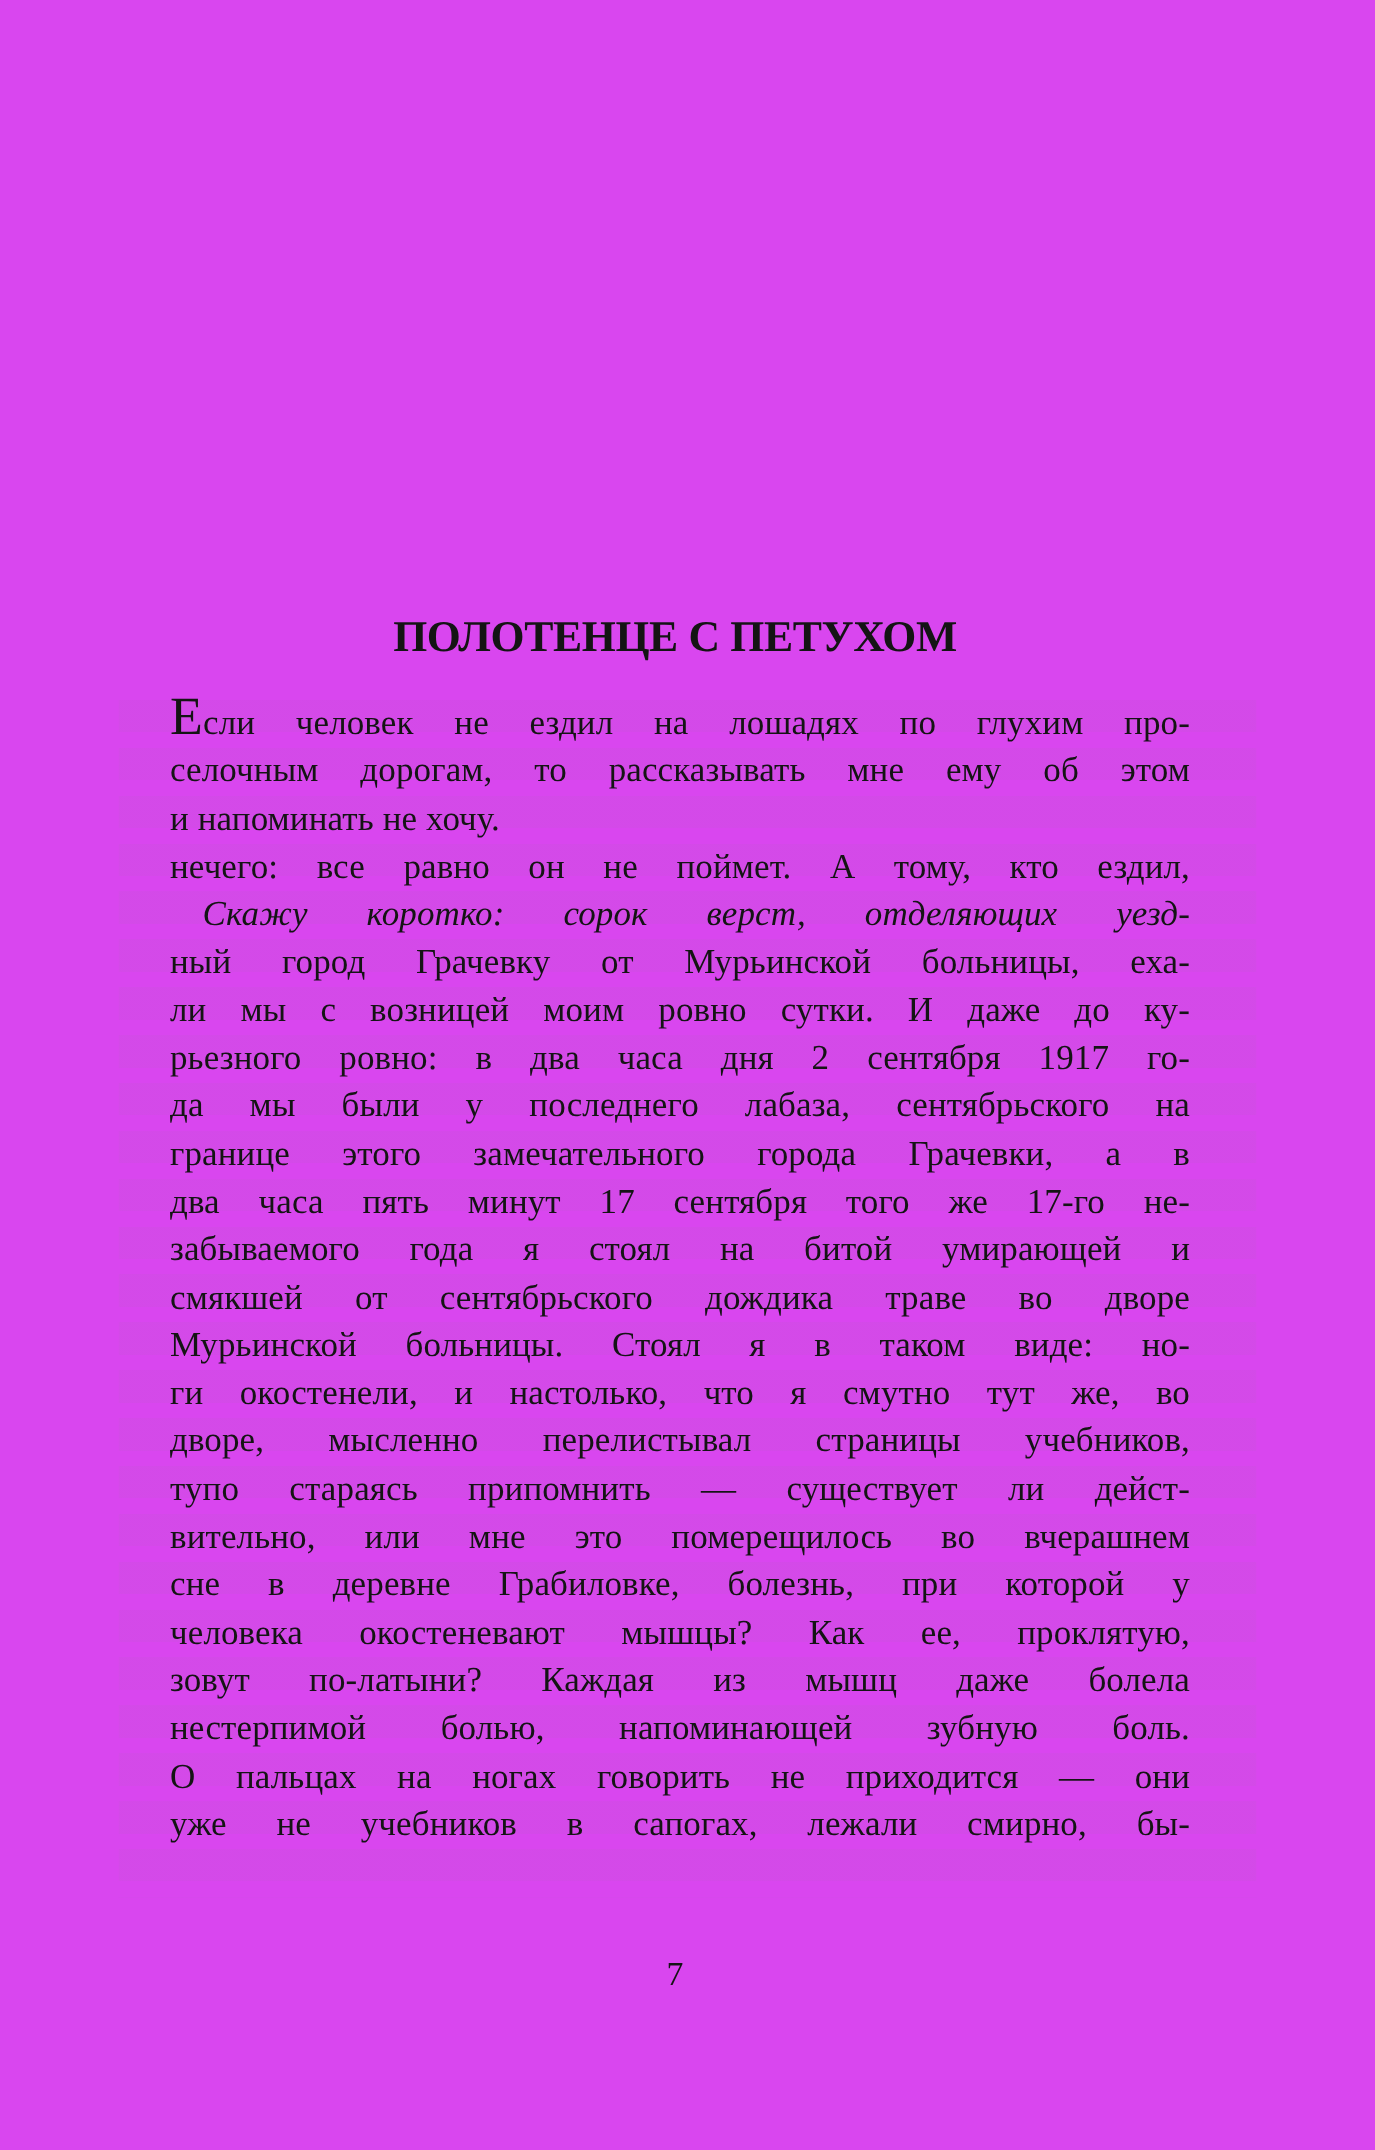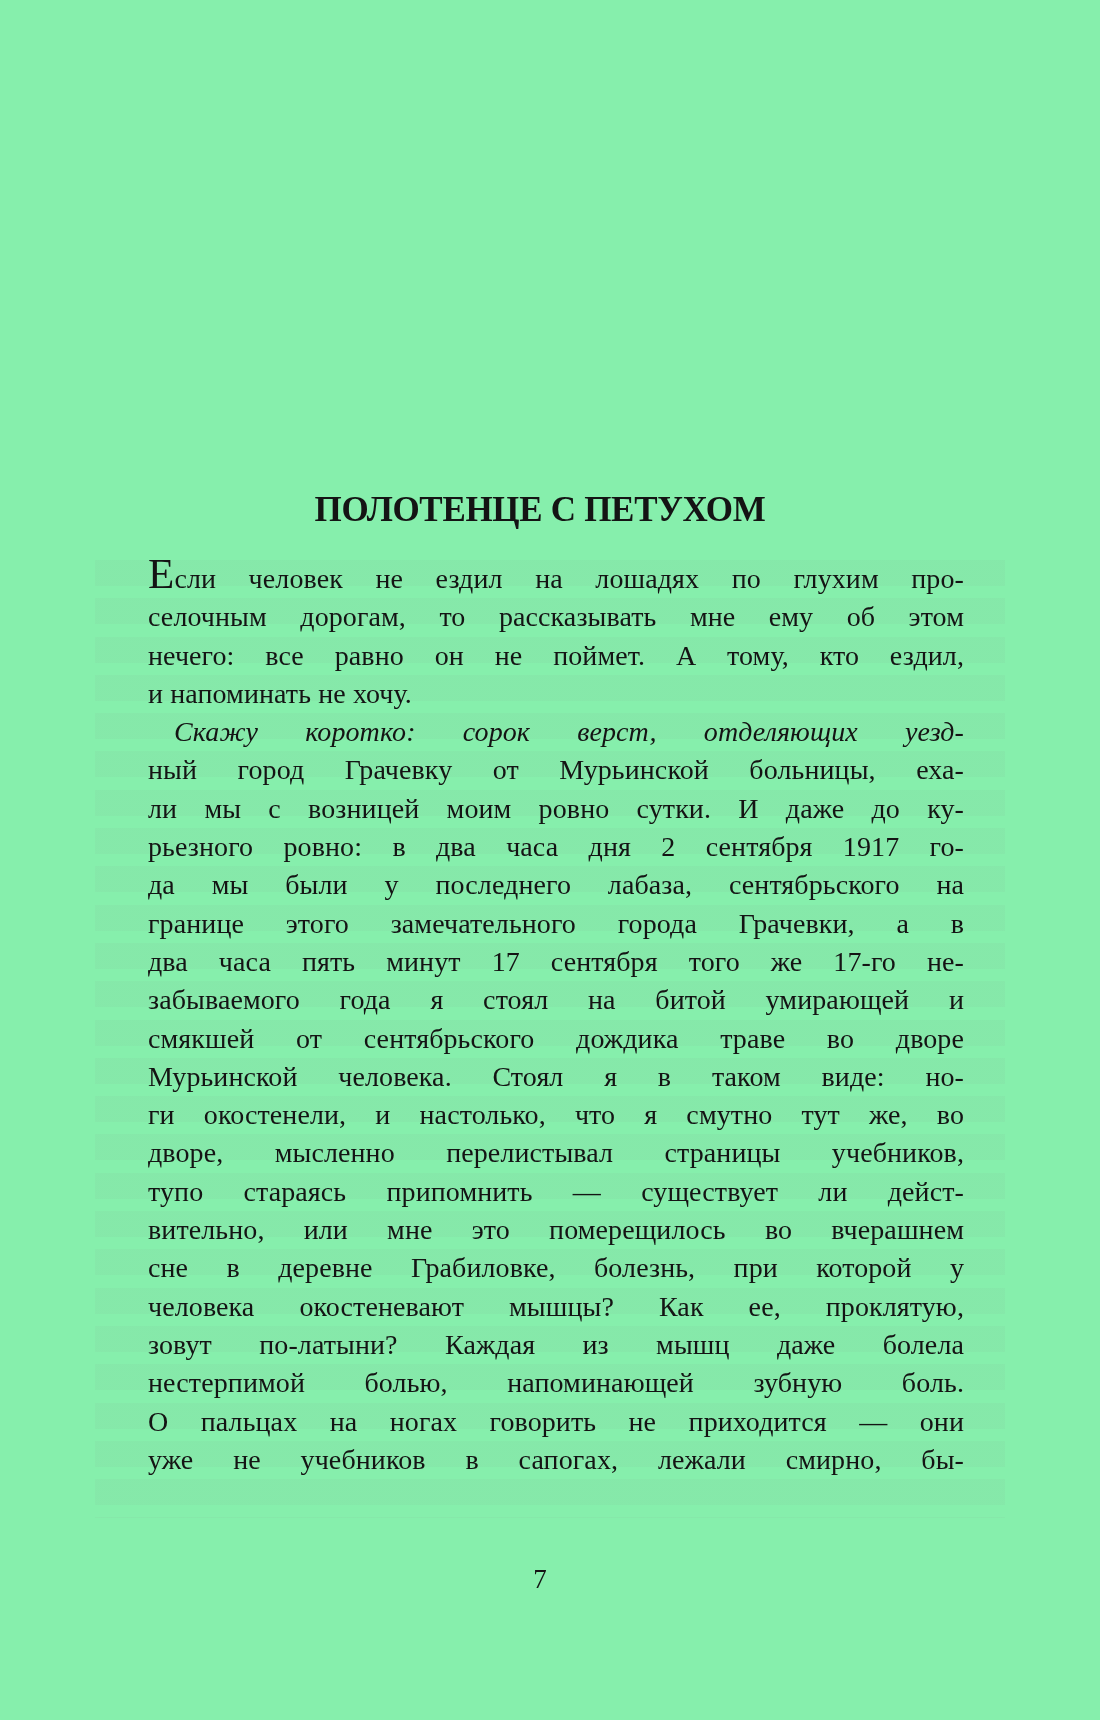--- a/index.html
+++ b/index.html
@@ -11,21 +11,21 @@
     height: 1720px;
     background: #ffffff;
     position: relative;
     font-family: "Liberation Serif", serif;
     color: #141414;
     overflow: hidden;
   }
   .page {
     position: absolute;
     inset: 0;
-    background: #86efac;
+    background: #d946ef;
   }
   
   .page::before {
     content: "";
     position: absolute;
     left: 95px;
     right: 95px;
     top: 560px;
     height: 958px;
     background: repeating-linear-gradient(
@@ -46,21 +46,21 @@
     text-align: center;
     font-size: 35px;
     line-height: 40px;
     font-weight: bold;
     letter-spacing: -0.3px;
     white-space: nowrap;
   }
   .body-text {
     position: absolute;
     top: 560px;
-    left: 148px;
+    left: 136px;
     width: 816px;
     font-size: 28px;
     line-height: 38.3px;
     letter-spacing: 0.1px;
   }
   .line {
     text-align: justify;
     text-align-last: justify;
   }
   .line.left-last {
@@ -87,32 +87,32 @@
 </style>
 </head>
 <body>
 
 <div class="page">
   <h1 class="chapter-title">ПОЛОТЕНЦЕ С ПЕТУХОМ</h1>
 
   <div class="body-text" id="body-text">
       <div class="line"><span class="initial-cap">Е</span>сли человек не ездил на лошадях по глухим про-</div>
       <div class="line">селочным дорогам, то рассказывать мне ему об этом</div>
+      <div class="line left-last">и напоминать не хочу.</div>
       <div class="line">нечего: все равно он не поймет. А тому, кто ездил,</div>
-      <div class="line left-last">и напоминать не хочу.</div>
       <div class="line indent">Скажу коротко: сорок верст, отделяющих уезд-</div>
       <div class="line">ный город Грачевку от Мурьинской больницы, еха-</div>
       <div class="line">ли мы с возницей моим ровно сутки. И даже до ку-</div>
       <div class="line">рьезного ровно: в два часа дня 2 сентября 1917 го-</div>
       <div class="line">да мы были у последнего лабаза, сентябрьского на</div>
       <div class="line">границе этого замечательного города Грачевки, а в</div>
       <div class="line">два часа пять минут 17 сентября того же 17-го не-</div>
       <div class="line">забываемого года я стоял на битой умирающей и</div>
       <div class="line">смякшей от сентябрьского дождика траве во дворе</div>
-      <div class="line">Мурьинской человека. Стоял я в таком виде: но-</div>
+      <div class="line">Мурьинской больницы. Стоял я в таком виде: но-</div>
       <div class="line">ги окостенели, и настолько, что я смутно тут же, во</div>
       <div class="line">дворе, мысленно перелистывал страницы учебников,</div>
       <div class="line">тупо стараясь припомнить — существует ли дейст-</div>
       <div class="line">вительно, или мне это померещилось во вчерашнем</div>
       <div class="line">сне в деревне Грабиловке, болезнь, при которой у</div>
       <div class="line">человека окостеневают мышцы? Как ее, проклятую,</div>
       <div class="line">зовут по-латыни? Каждая из мышц даже болела</div>
       <div class="line">нестерпимой болью, напоминающей зубную боль.</div>
       <div class="line">О пальцах на ногах говорить не приходится — они</div>
       <div class="line">уже не учебников в сапогах, лежали смирно, бы-</div>

